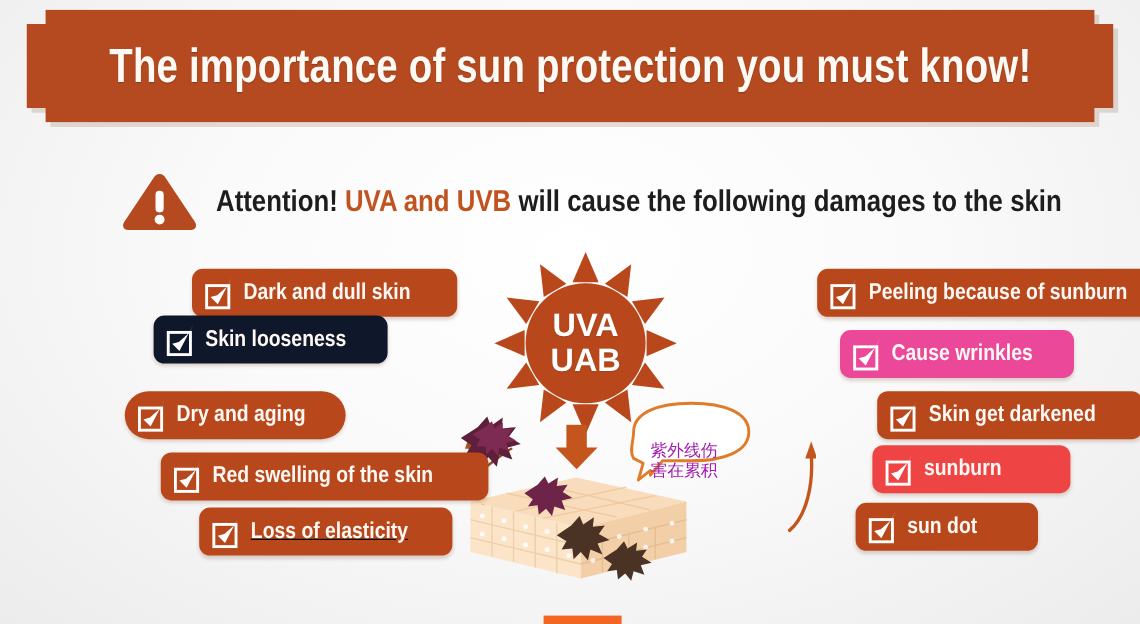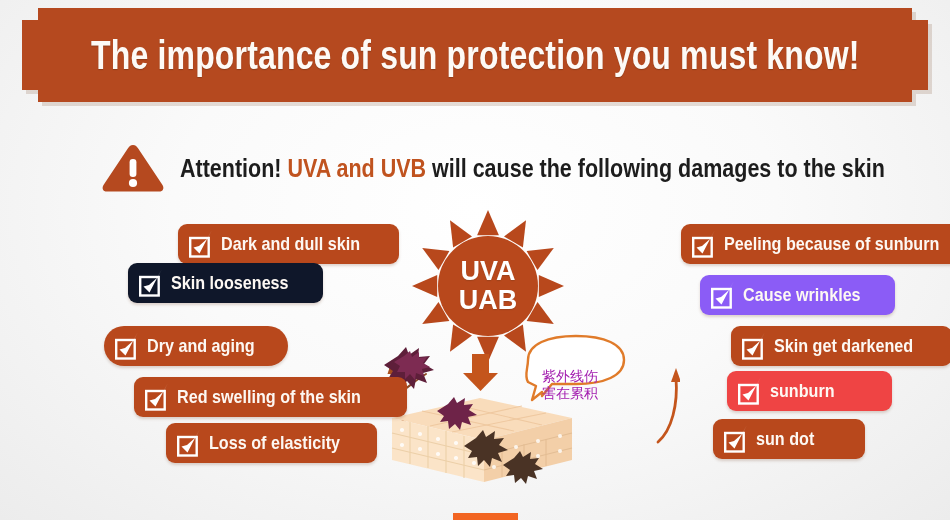--- a/index.html
+++ b/index.html
@@ -210,21 +210,21 @@
                L272 54 L262 66 L262 62 L252 70 L256 56 L248 52 C244 46 248 38 248 30 Z" fill="#ffffff" stroke="#e07b2a" stroke-width="2.4" stroke-linejoin="round"></path>
     </g>
   </svg>
 
   <div class="bubble-text" style="color: #a21caf;">
     <div>紫外线伤</div>
     <div>害在累积</div>
   </div>
 
   <div id="left-col">
-      <div class="pill" style="left: 178px; top: 224px; min-width: 169px; background: rgb(184, 72, 28);">
+      <div class="pill" style="left: 160px; top: 224px; min-width: 169px; background: rgb(184, 72, 28);">
         <svg class="cbx" viewBox="0 0 26 30">
           <rect x="2.2" y="9" width="18.5" height="18.5" fill="none" stroke="#ffffff" stroke-width="2.4"></rect>
           <path d="M5.5 18.5 L11.5 24.5 L23.5 1.5 L19.5 9.5 L11 17 Z" fill="#ffffff"></path>
         </svg>
         <span class="lbl" style="color: rgb(253, 248, 243);">Dark and dull skin</span>
       </div>
       <div class="pill" style="left: 128px; top: 263px; min-width: 158px; background: #0f172a;">
         <svg class="cbx" viewBox="0 0 26 30">
           <rect x="2.2" y="9" width="18.5" height="18.5" fill="none" stroke="#ffffff" stroke-width="2.4"></rect>
           <path d="M5.5 18.5 L11.5 24.5 L23.5 1.5 L19.5 9.5 L11 17 Z" fill="#ffffff"></path>
@@ -238,37 +238,37 @@
         </svg>
         <span class="lbl" style="color: rgb(253, 248, 243);">Dry and aging</span>
       </div>
       <div class="pill" style="left: 134px; top: 377px; min-width: 225px; background: rgb(184, 72, 28);">
         <svg class="cbx" viewBox="0 0 26 30">
           <rect x="2.2" y="9" width="18.5" height="18.5" fill="none" stroke="#ffffff" stroke-width="2.4"></rect>
           <path d="M5.5 18.5 L11.5 24.5 L23.5 1.5 L19.5 9.5 L11 17 Z" fill="#ffffff"></path>
         </svg>
         <span class="lbl" style="color: rgb(253, 248, 243);">Red swelling of the skin</span>
       </div>
-      <div class="pill" style="left: 166px; top: 423px; min-width: 157px; background: rgb(184, 72, 28);">
+      <div class="pill" style="left: 166px; top: 423px; min-width: 157px; background: rgb(184, 72, 28); text-decoration: underline;">
         <svg class="cbx" viewBox="0 0 26 30">
           <rect x="2.2" y="9" width="18.5" height="18.5" fill="none" stroke="#ffffff" stroke-width="2.4"></rect>
           <path d="M5.5 18.5 L11.5 24.5 L23.5 1.5 L19.5 9.5 L11 17 Z" fill="#ffffff"></path>
         </svg>
         <span class="lbl" style="color: rgb(253, 248, 243);">Loss of elasticity</span>
       </div>
     </div>
   <div id="right-col">
       <div class="pill" style="left: 681px; top: 224px; min-width: 242px; background: rgb(184, 72, 28);">
         <svg class="cbx" viewBox="0 0 26 30">
           <rect x="2.2" y="9" width="18.5" height="18.5" fill="none" stroke="#ffffff" stroke-width="2.4"></rect>
           <path d="M5.5 18.5 L11.5 24.5 L23.5 1.5 L19.5 9.5 L11 17 Z" fill="#ffffff"></path>
         </svg>
         <span class="lbl" style="color: rgb(253, 248, 243);">Peeling because of sunburn</span>
       </div>
-      <div class="pill" style="left: 700px; top: 275px; min-width: 155px; background: #8b5cf6;">
+      <div class="pill" style="left: 700px; top: 275px; min-width: 155px; background: #ec4899;">
         <svg class="cbx" viewBox="0 0 26 30">
           <rect x="2.2" y="9" width="18.5" height="18.5" fill="none" stroke="#ffffff" stroke-width="2.4"></rect>
           <path d="M5.5 18.5 L11.5 24.5 L23.5 1.5 L19.5 9.5 L11 17 Z" fill="#ffffff"></path>
         </svg>
         <span class="lbl" style="color: rgb(253, 248, 243);">Cause wrinkles</span>
       </div>
       <div class="pill" style="left: 731px; top: 326px; min-width: 162px; background: rgb(184, 72, 28);">
         <svg class="cbx" viewBox="0 0 26 30">
           <rect x="2.2" y="9" width="18.5" height="18.5" fill="none" stroke="#ffffff" stroke-width="2.4"></rect>
           <path d="M5.5 18.5 L11.5 24.5 L23.5 1.5 L19.5 9.5 L11 17 Z" fill="#ffffff"></path>

